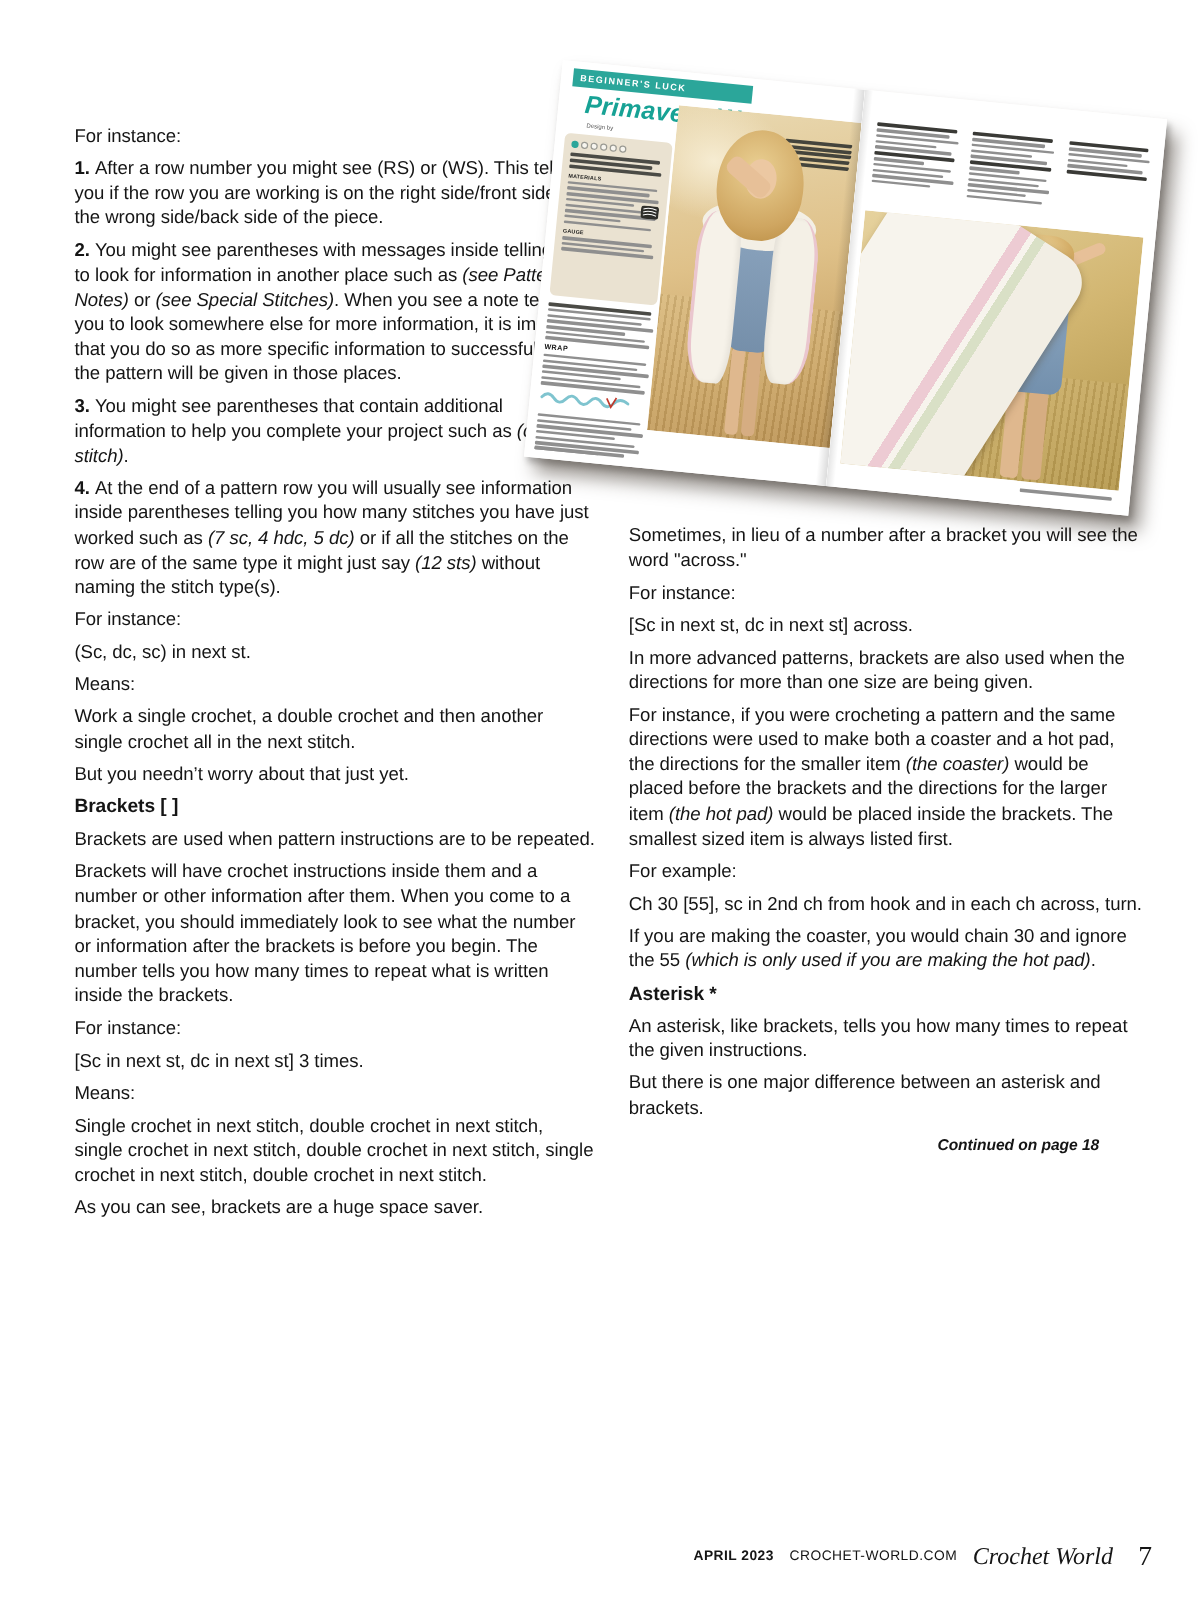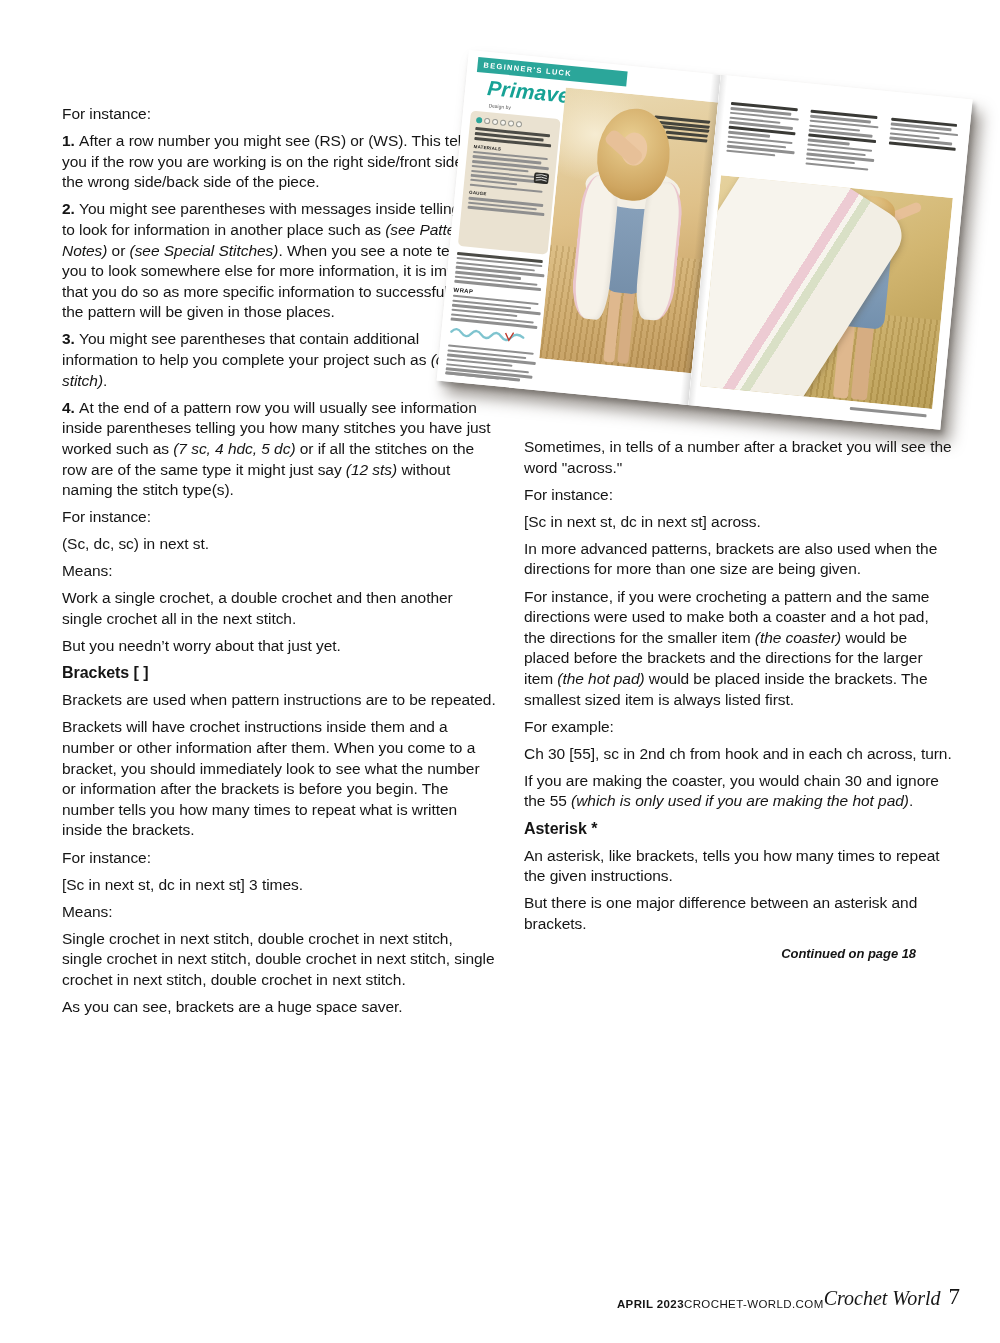--- a/index.html
+++ b/index.html
@@ -10,21 +10,21 @@
   .col{position:absolute;font-size:15.5px;line-height:20.6px;letter-spacing:-0.05px;}
   .col-left{left:62px;top:104px;width:434px;}
   .col-right{left:524px;top:437px;width:430px;}
   .col p{margin:0 0 6.5px 0;}
   .col p.heading{margin-top:4px;font-size:16px;}
   .col p.continued{text-align:right;font-size:13px;margin:10px 38px 0 0;}
   .b{font-weight:bold}
   .i{font-style:italic}
 
   
-  .footer{position:absolute;top:1284px;right:40px;display:flex;align-items:flex-end;}
+  .footer{position:absolute;top:1284px;right:40px;display:flex;align-items:center;gap:13px;}
   .f-issue{font-size:11.5px;font-weight:bold;letter-spacing:.4px;}
   .f-site{font-size:11.5px;letter-spacing:.4px;}
   .f-mag{font-family:"Liberation Serif",serif;font-style:italic;font-size:20px;}
   .f-num{font-family:"Liberation Serif",serif;font-size:23px;margin-left:8px;}
 
   
   .spread{position:absolute;left:469px;top:50px;width:506px;height:332px;
           transform:rotate(5.6deg);transform-origin:0 0;display:flex;background:#fdfdfc;
           box-shadow:10px 12px 15px rgba(55,45,35,.5), 3px 4px 5px rgba(0,0,0,.25);}
   .pg{position:relative;width:253px;height:332px;background:#fff;overflow:hidden;}
@@ -124,21 +124,21 @@
       <p><span>Brackets are used when pattern instructions are to be repeated.</span></p>
       <p><span>Brackets will have crochet instructions inside them and a number or other information after them. When you come to a bracket, you should immediately look to see what the number or information after the brackets is before you begin. The number tells you how many times to repeat what is written inside the brackets.</span></p>
       <p><span>For instance:</span></p>
       <p><span>[Sc in next st, dc in next st] 3 times.</span></p>
       <p><span>Means:</span></p>
       <p><span>Single crochet in next stitch, double crochet in next stitch, single crochet in next stitch, double crochet in next stitch, single crochet in next stitch, double crochet in next stitch.</span></p>
       <p><span>As you can see, brackets are a huge space saver.</span></p>
     </div>
 
   <div class="col col-right">
-      <p><span>Sometimes, in tells of a number after a bracket you will see the word "across."</span></p>
+      <p><span>Sometimes, in lieu of a number after a bracket you will see the word "across."</span></p>
       <p><span>For instance:</span></p>
       <p><span>[Sc in next st, dc in next st] across.</span></p>
       <p><span>In more advanced patterns, brackets are also used when the directions for more than one size are being given.</span></p>
       <p><span>For instance, if you were crocheting a pattern and the same directions were used to make both a coaster and a hot pad, the directions for the smaller item </span><span class="i">(the coaster)</span><span> would be placed before the brackets and the directions for the larger item </span><span class="i">(the hot pad)</span><span> would be placed inside the brackets. The smallest sized item is always listed first.</span></p>
       <p><span>For example:</span></p>
       <p><span>Ch 30 [55], sc in 2nd ch from hook and in each ch across, turn.</span></p>
       <p><span>If you are making the coaster, you would chain 30 and ignore the 55 </span><span class="i">(which is only used if you are making the hot pad)</span><span>.</span></p>
       <p class="heading"><span class="b">Asterisk *</span></p>
       <p><span>An asterisk, like brackets, tells you how many times to repeat the given instructions.</span></p>
       <p><span>But there is one major difference between an asterisk and brackets.</span></p>

